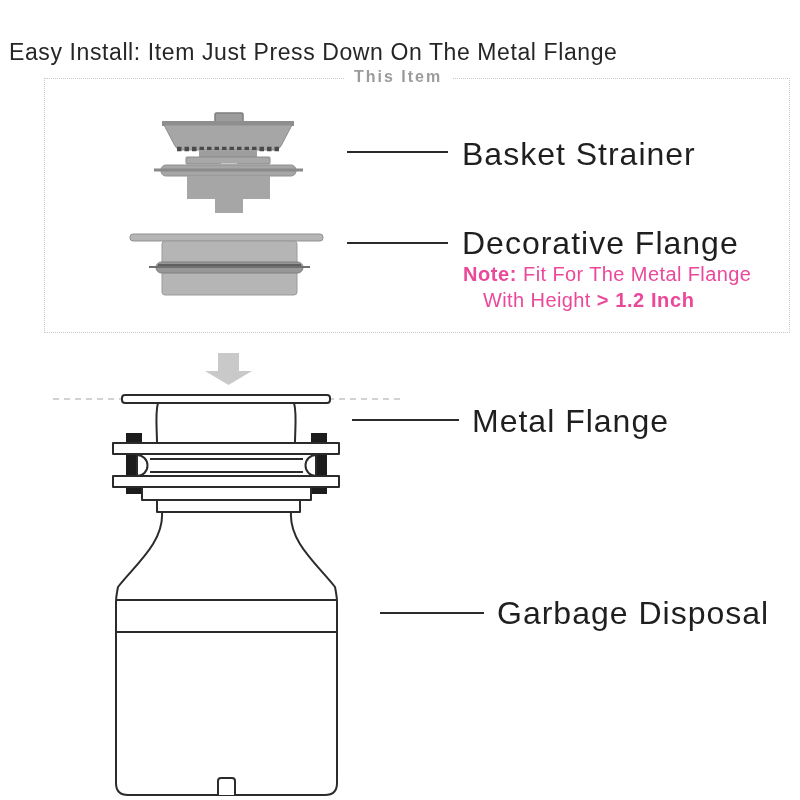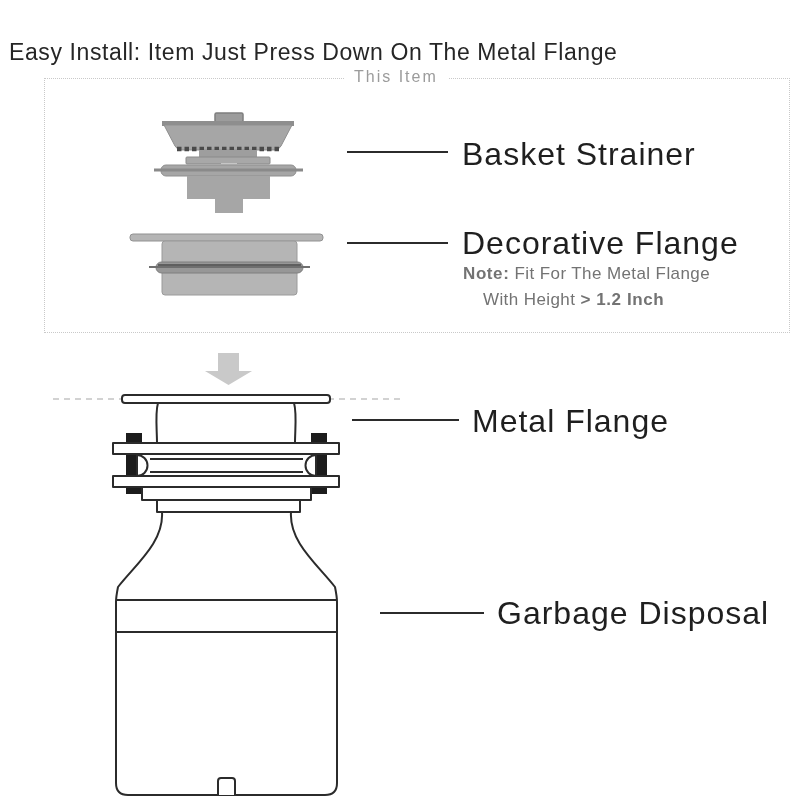--- a/index.html
+++ b/index.html
@@ -12,28 +12,28 @@
     left:9px;top:3px;font-size:23px;letter-spacing:0.6px;color:#262626;font-weight:500;
     white-space:nowrap;
     margin-top:36px;
   }
   #this-item-box{
     left:44px;top:78px;width:746px;height:255px;
     border:1px dotted #c9c9c9;box-sizing:border-box;
   }
   #this-item-label{
     left:344px;top:67px;padding:0 10px;background:#ffffff;
-    font-size:16px;letter-spacing:2px;color:#9b9b9b;line-height:20px;
+    font-size:16px;letter-spacing:2px;color:#9b9b9b;line-height:20px;font-weight:bold;
   }
   svg.overlay{position:absolute;left:0;top:0;width:800px;height:800px;}
   .part-label{
     font-size:32px;letter-spacing:1px;color:#1f1f1f;line-height:30px;white-space:nowrap;
   }
   .note-line{
-    font-size:17px;letter-spacing:0.4px;color:#737373;line-height:26px;white-space:nowrap;
+    font-size:20px;letter-spacing:0.4px;color:#ec4899;line-height:26px;white-space:nowrap;
   }
   .note-line b{letter-spacing:0.6px;}
   #label-basket{left:462px;top:139px;}
   #label-decorative{left:462px;top:228px;}
   #note-line1{left:463px;top:261px;}
   #note-line2{left:463px;top:287px;margin-left:20px;}
   #label-metal{left:472px;top:406px;}
   #label-garbage{left:497px;top:598px;}
 </style>
 </head>

